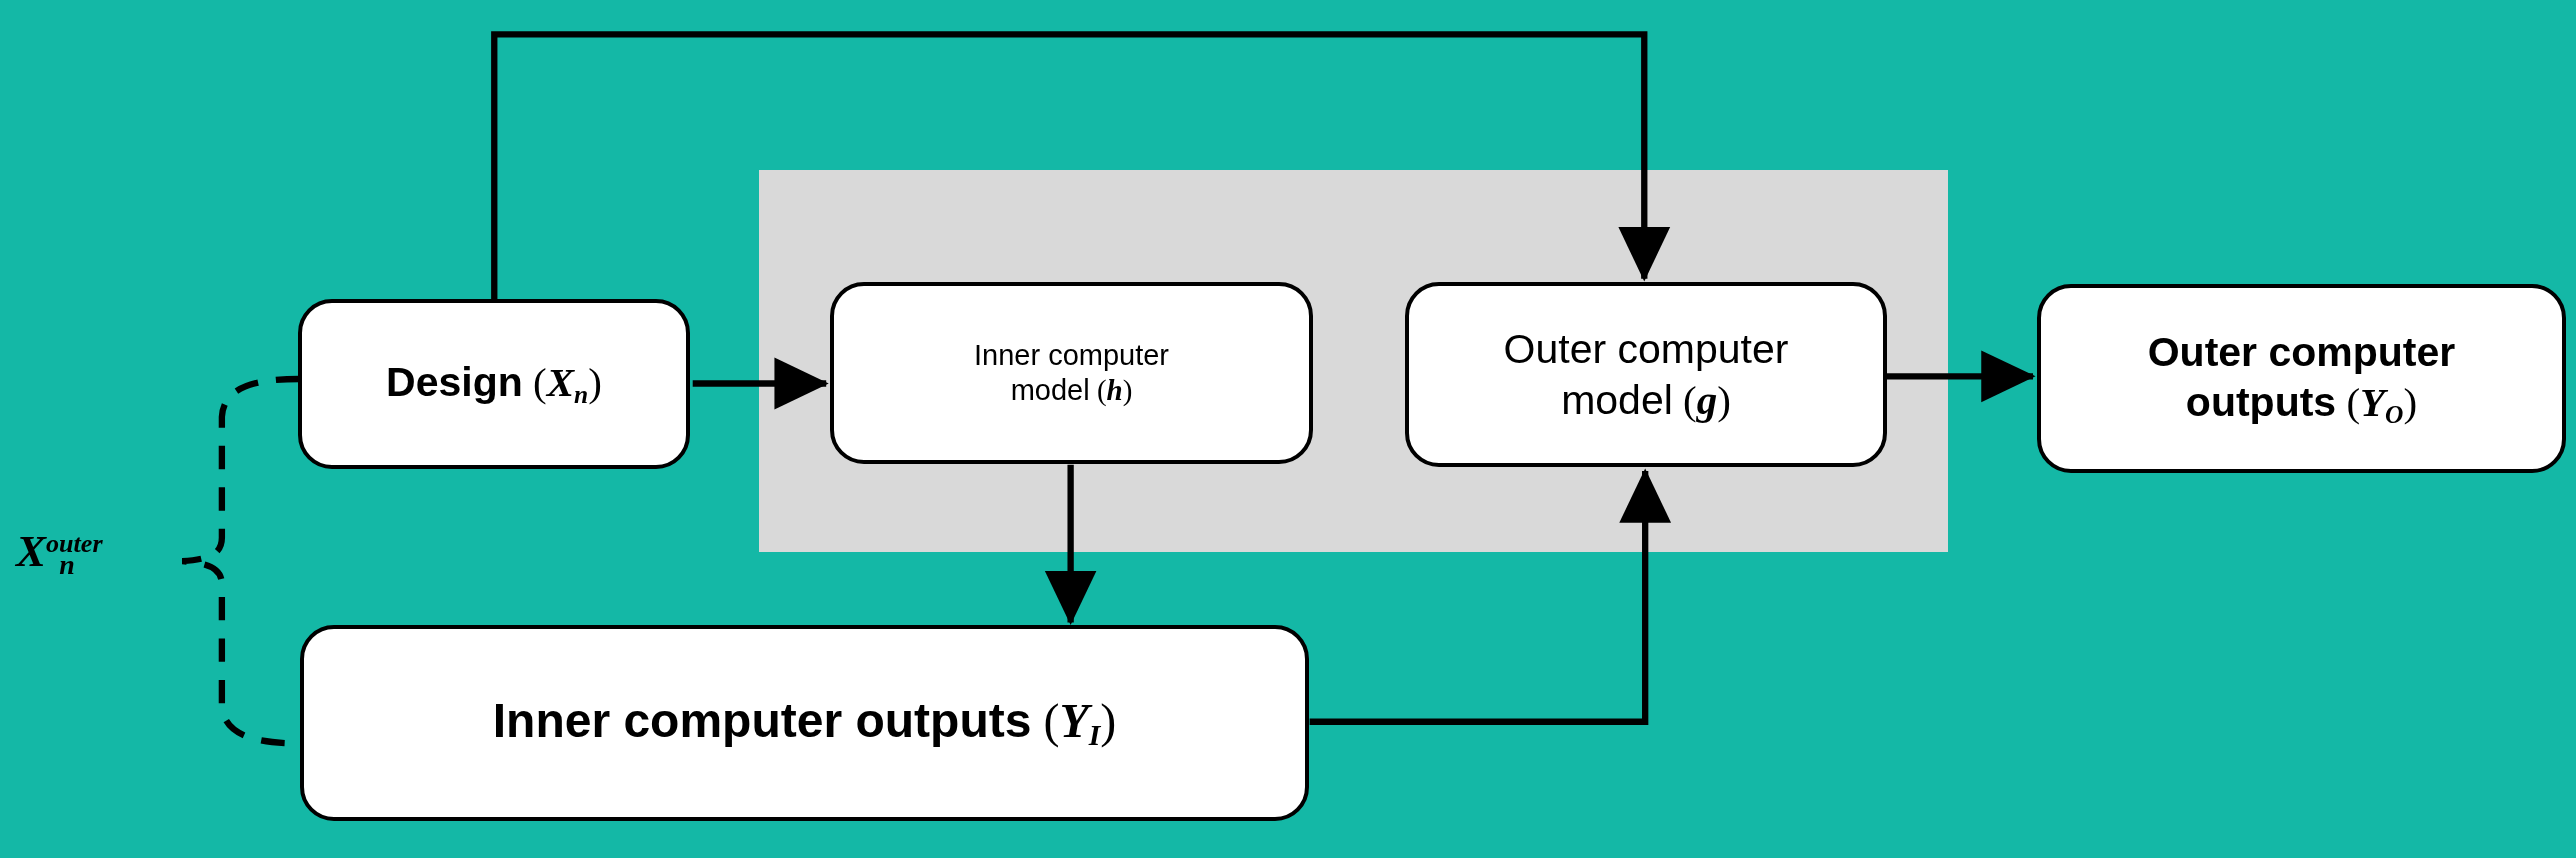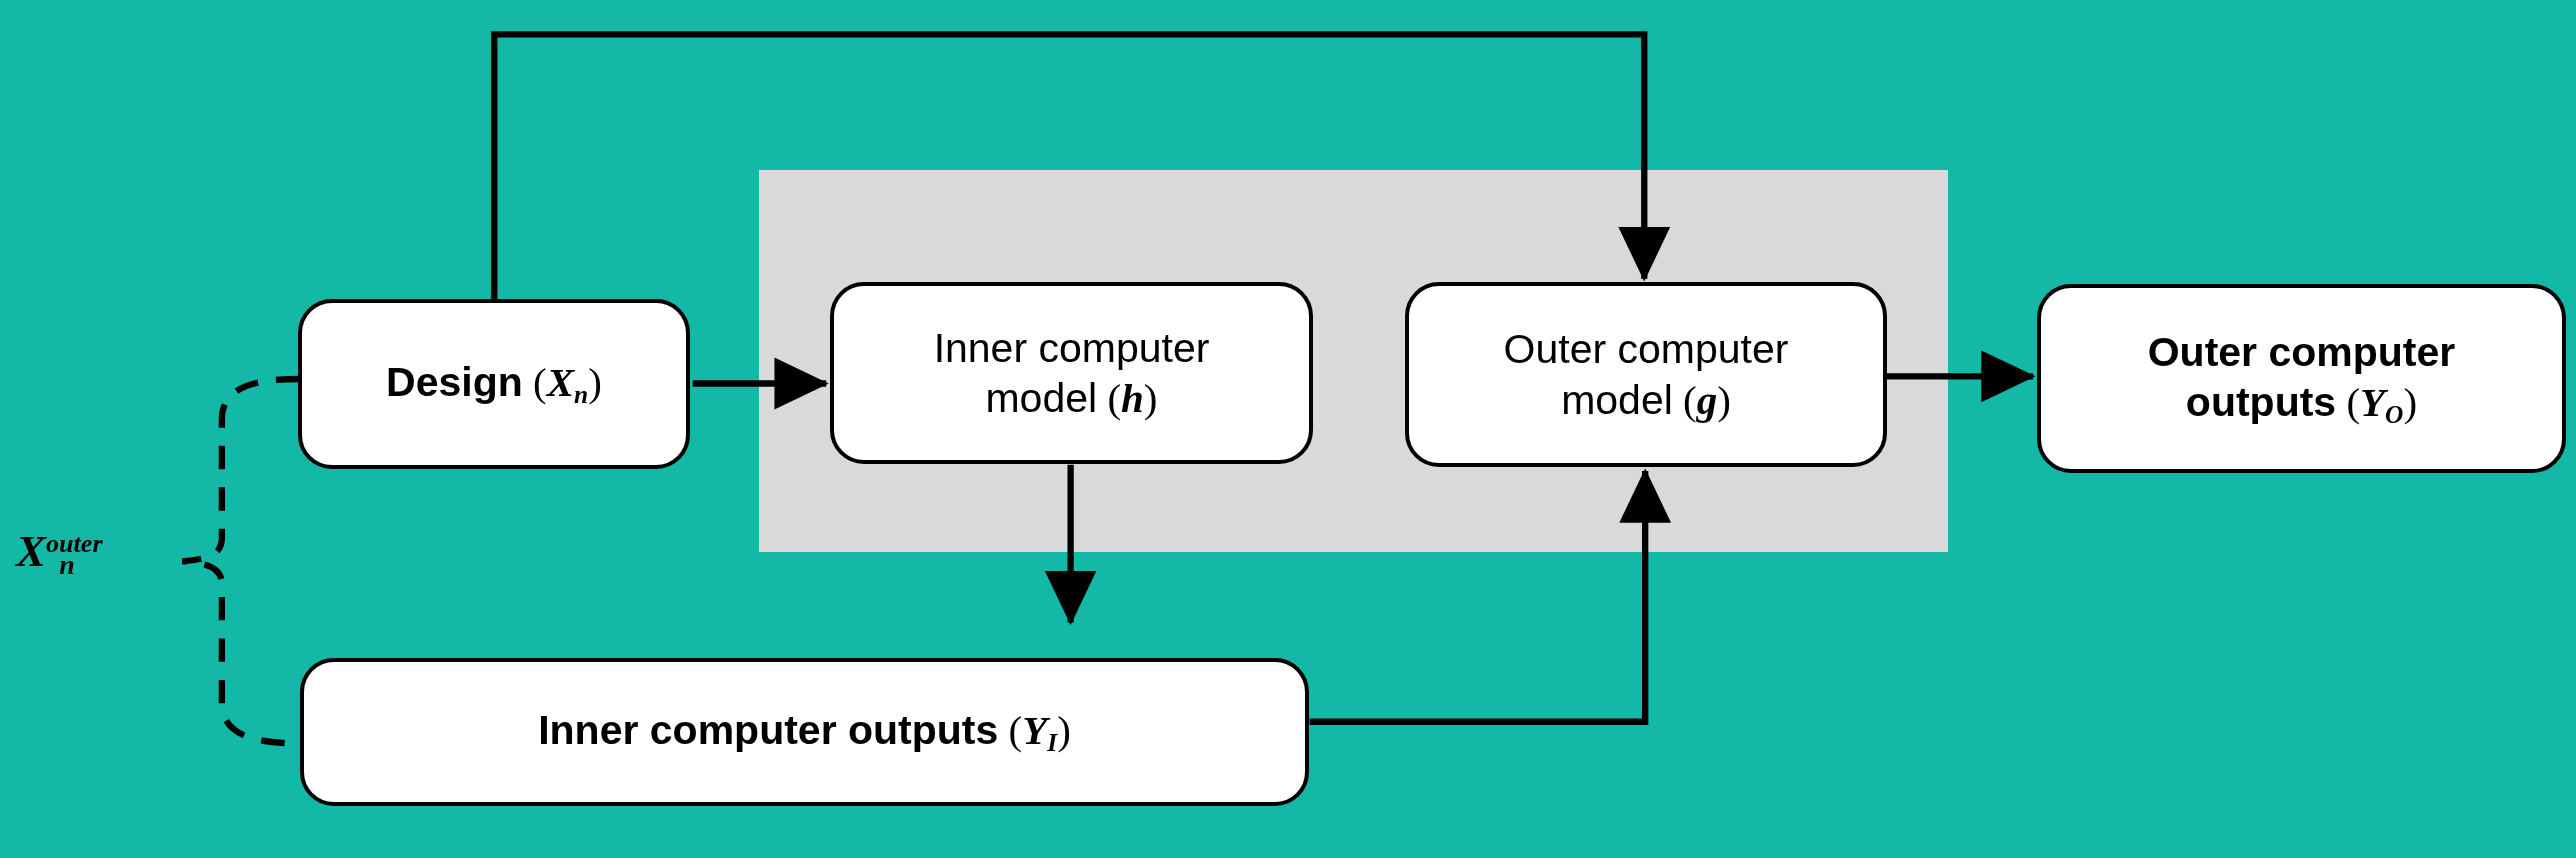--- a/index.html
+++ b/index.html
@@ -76,42 +76,42 @@
                L246,782 C248,816 285,824 332,824"></path>
     </g>
   </svg>
 
   <div class="node" style="left:298px;top:299px;width:392px;height:170px;font-size:41px;">
     <span class="lbl">
       <span class="bold">Design</span><span class="paren">&nbsp;(</span><span class="mth">X</span><sub class="m">n</sub><span class="paren">)</span>
     </span>
   </div>
 
-  <div class="node" style="left:830px;top:282px;width:483px;height:182px;font-size:41px;">
+  <div class="node" style="left:830px;top:282px;width:483px;height:182px;font-size:29px;">
     <span class="lbl">
       <span class="reg">Inner computer</span><br>
       <span class="reg">model</span><span class="paren">&nbsp;(</span><span class="mth">h</span><span class="paren">)</span>
     </span>
   </div>
 
   <div class="node" style="left:1405px;top:282px;width:482px;height:185px;font-size:41px;">
     <span class="lbl">
       <span class="reg">Outer computer</span><br>
       <span class="reg">model</span><span class="paren">&nbsp;(</span><span class="mth">g</span><span class="paren">)</span>
     </span>
   </div>
 
   <div class="node" style="left:2037px;top:284px;width:529px;height:189px;font-size:41px;">
     <span class="lbl">
       <span class="bold">Outer computer</span><br>
       <span class="bold">outputs</span><span class="paren">&nbsp;(</span><span class="mth">Y</span><sub class="m">O</sub><span class="paren">)</span>
     </span>
   </div>
 
-  <div class="node" style="left:300px;top:625px;width:1009px;height:148px;font-size:41px;margin-top:33px;">
+  <div class="node" style="left:300px;top:625px;width:1009px;height:196px;font-size:48px;">
     <span class="lbl">
       <span class="bold">Inner computer outputs</span><span class="paren">&nbsp;(</span><span class="mth">Y</span><sub class="m">I</sub><span class="paren">)</span>
     </span>
   </div>
 
   <div class="caption" style="left:16px;top:525px;font-size:45px;">
     <span class="mth">X</span><sup class="m">outer</sup><sub class="m" style="margin-left:-1.55em;">n</sub>
   </div>
 
 </div>

